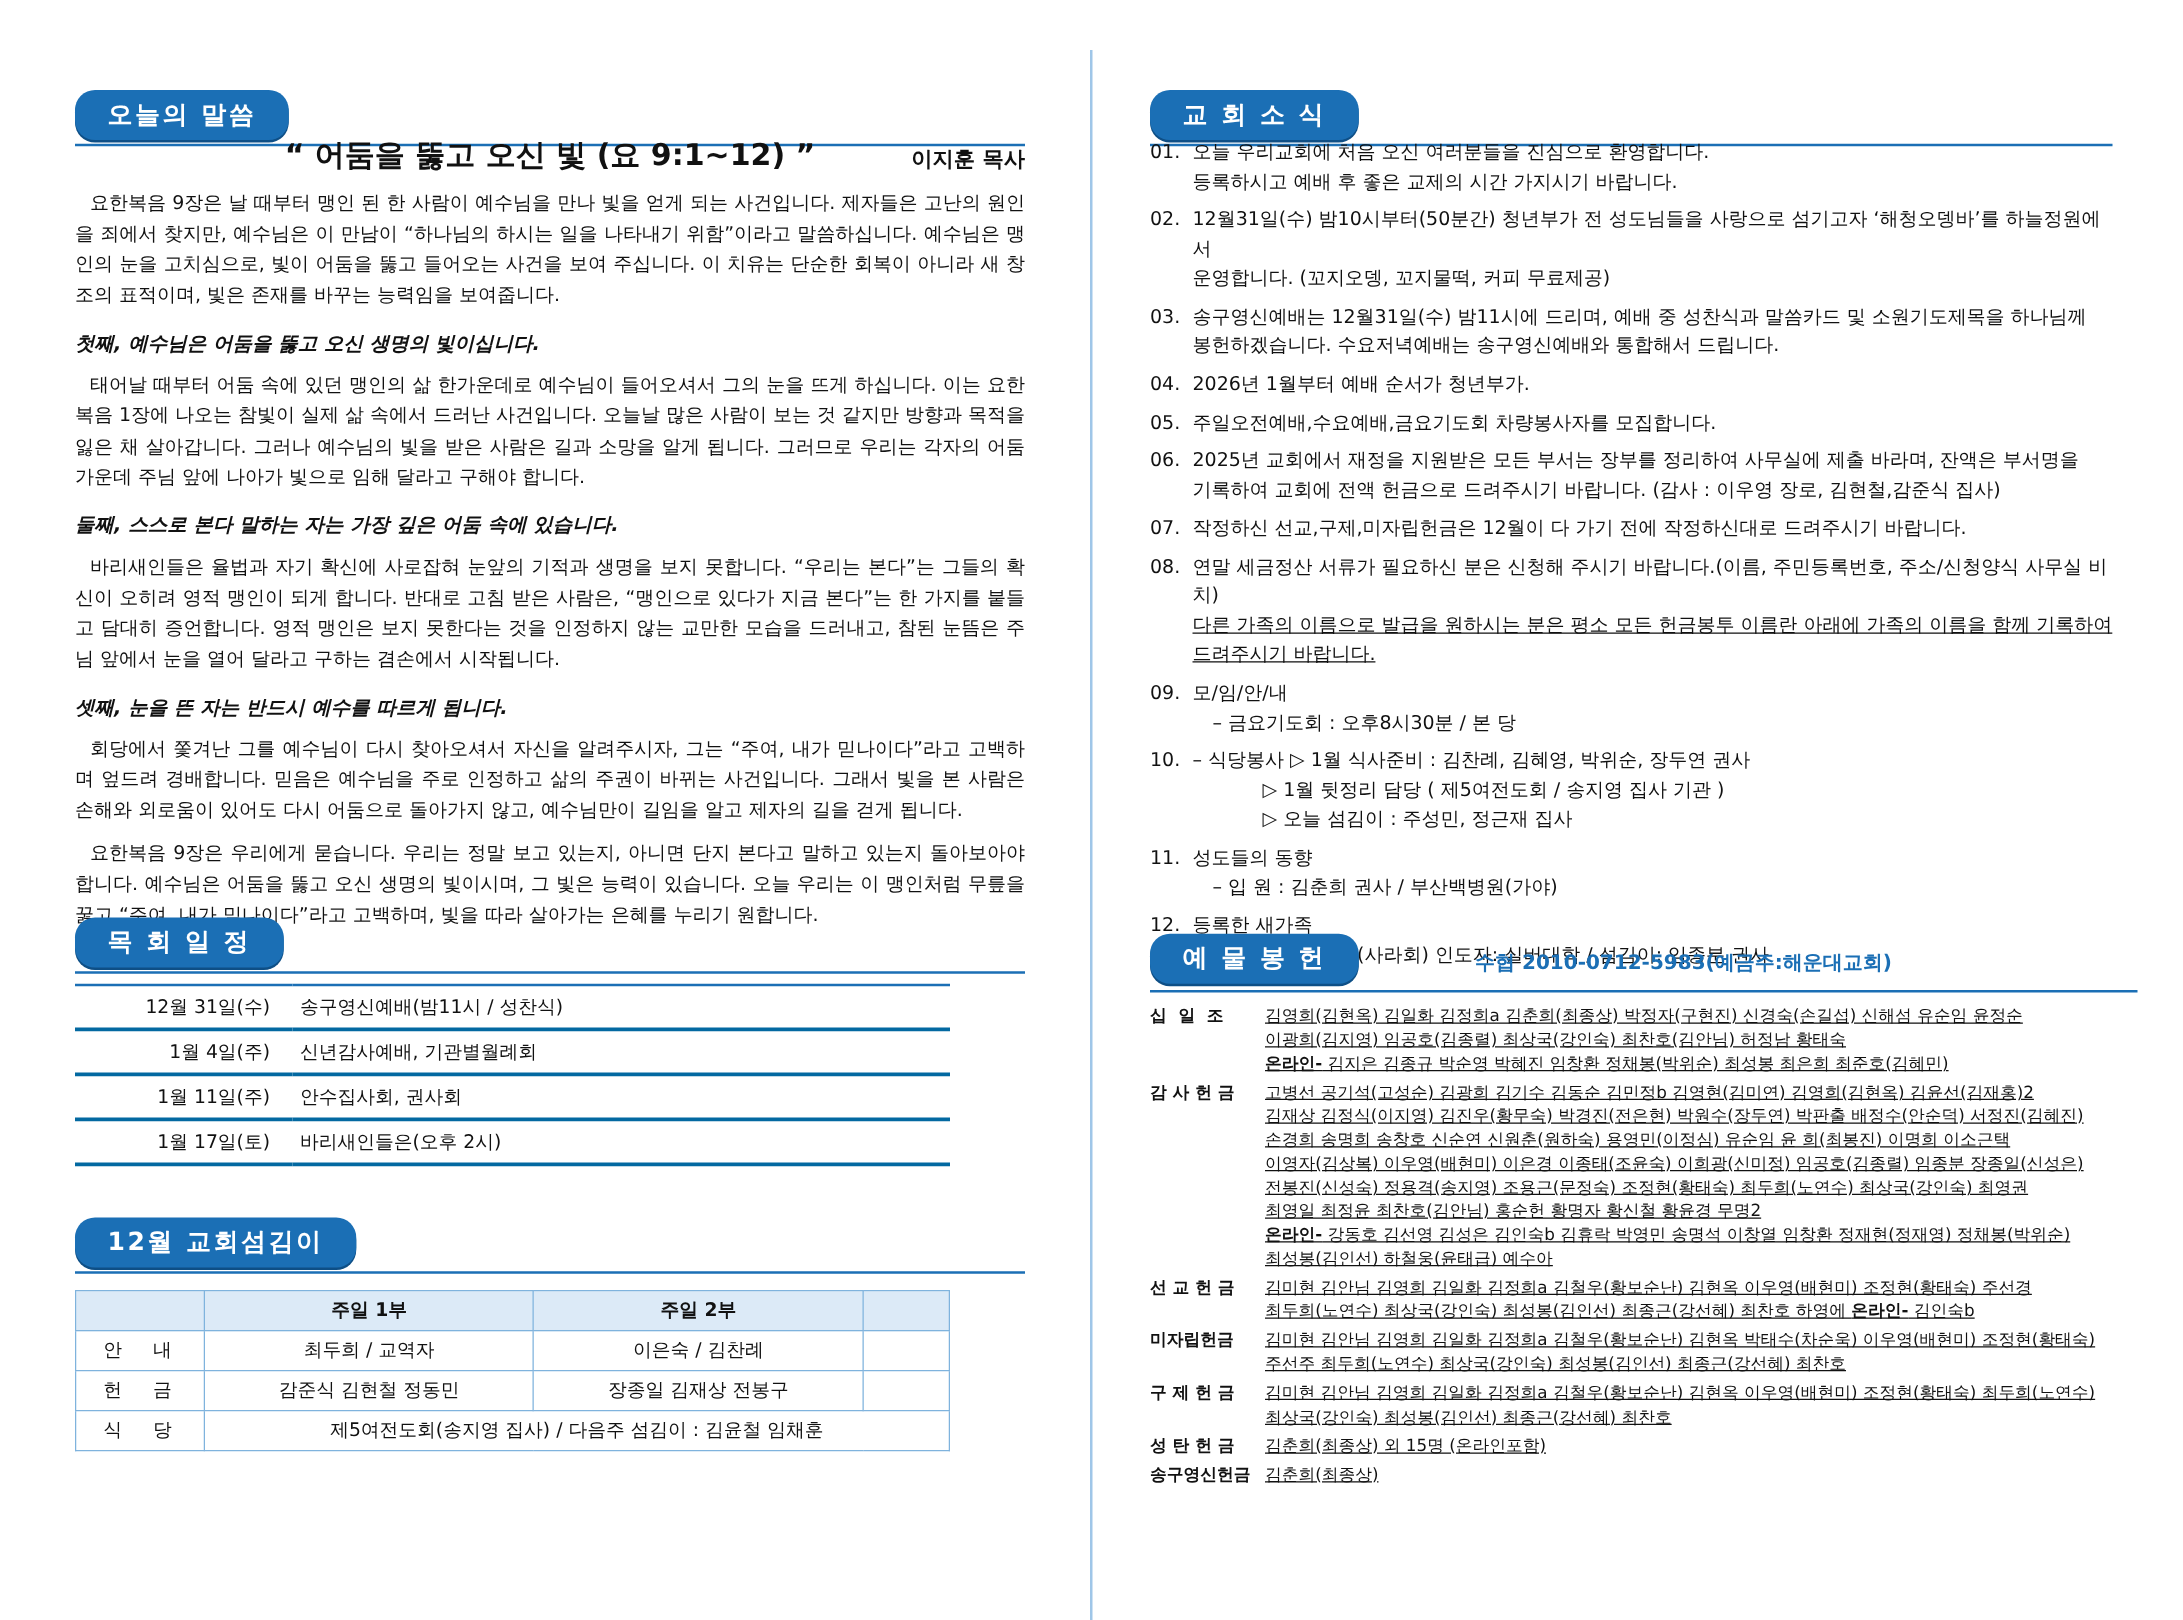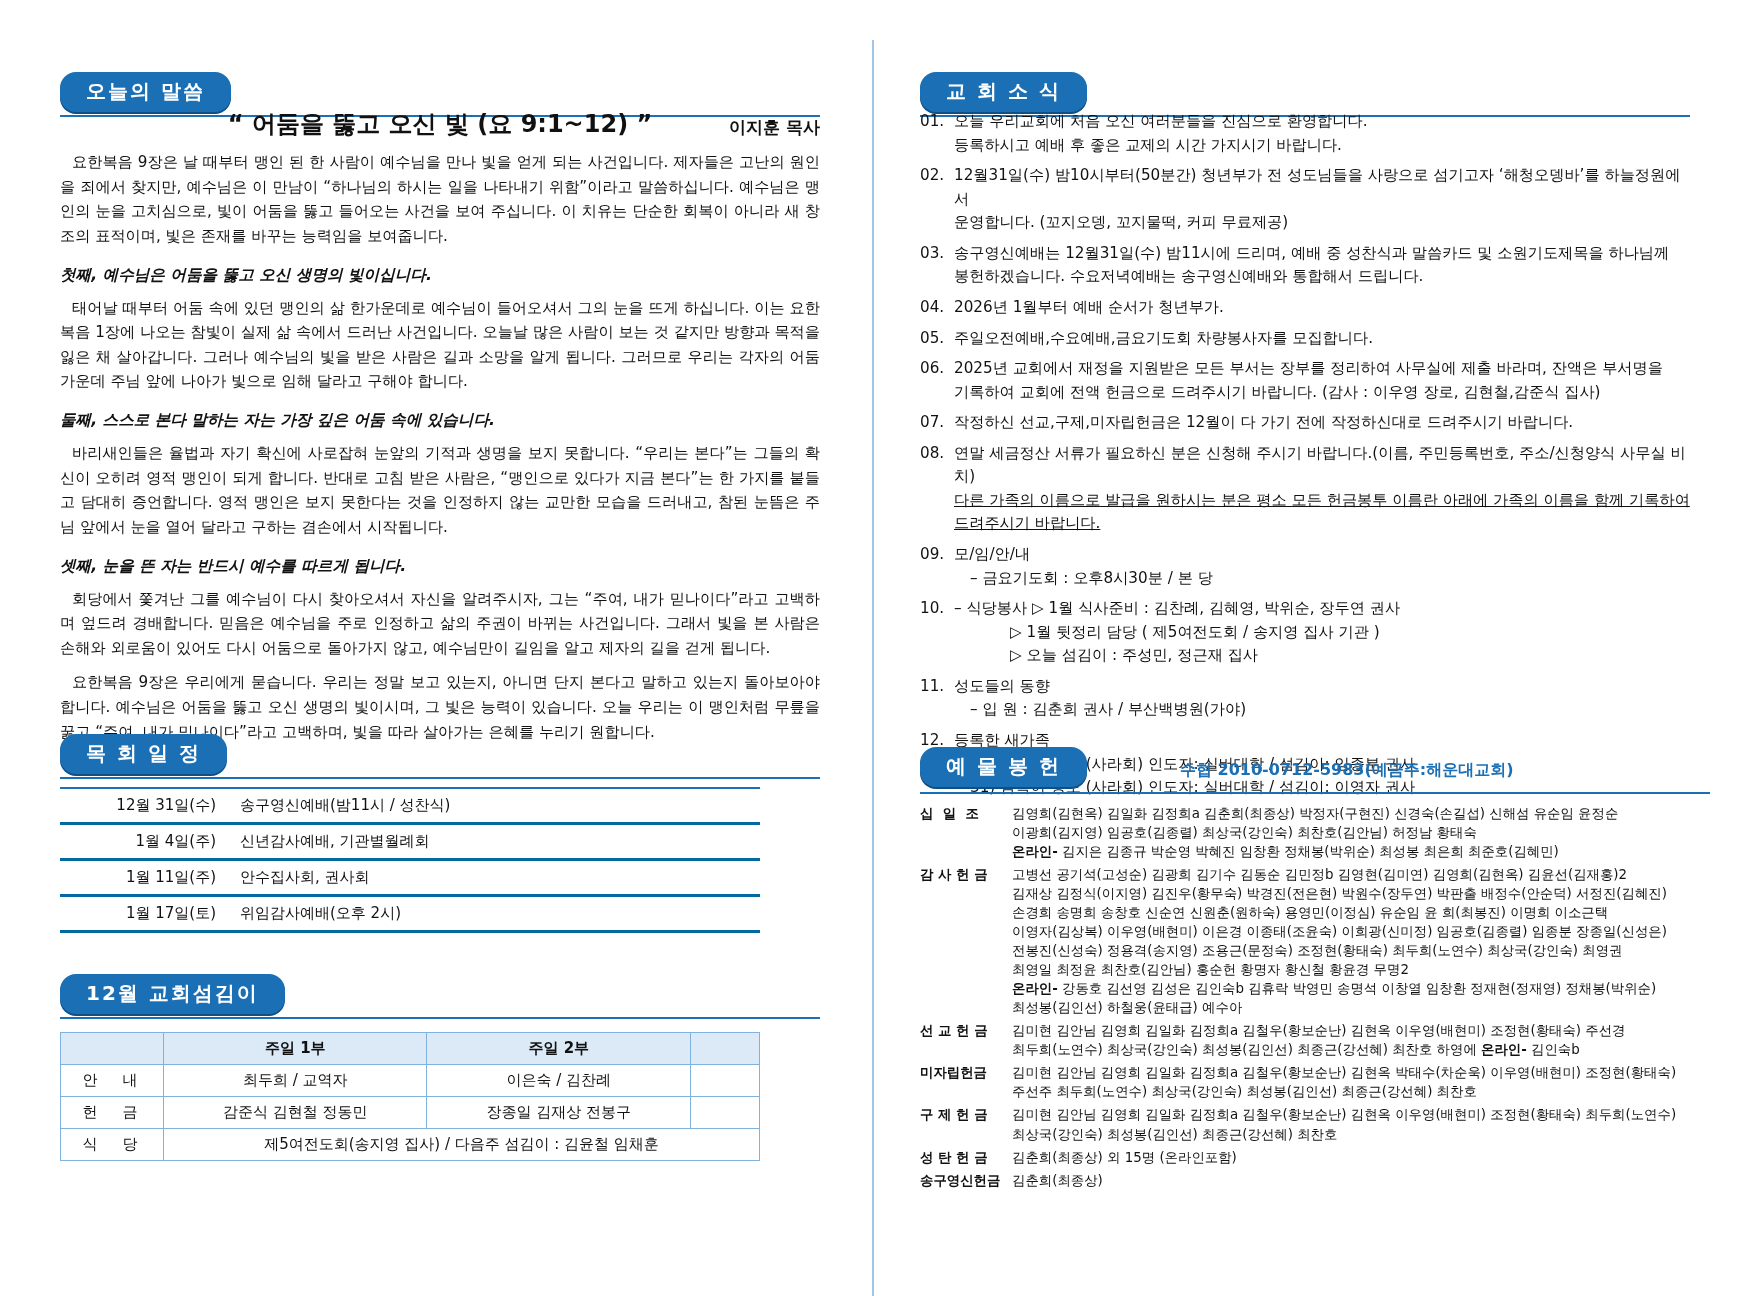--- a/index.html
+++ b/index.html
@@ -82,21 +82,21 @@
   .acct{
     position:absolute;left:1180px;top:738px;
     color:#1b6fb5;font-weight:bold;font-size:16px;
   }
   .off-body{position:absolute;left:920px;top:782px;width:790px;font-size:13.4px;line-height:1.42;}
   .off-row{display:flex;margin-bottom:4px;}
   .off-lbl{
     width:92px;flex:none;font-weight:bold;text-align:justify;
   }
   .off-lbl span{display:inline-block;width:100%;}
-  .off-val{flex:1;}
+  .off-val{flex:1;text-decoration:underline;}
   .off-val b{font-weight:bold;}
 </style>
 </head>
 <body>
 
 <div class="page">
 
   <div class="divider"></div>
 
   <div class="pill-wrap" style="left:60px;top:50px;">
@@ -136,21 +136,21 @@
     <tr>
       <td class="date">1월  4일(주)</td>
       <td>신년감사예배, 기관별월례회</td>
     </tr>
     <tr>
       <td class="date">1월 11일(주)</td>
       <td>안수집사회, 권사회</td>
     </tr>
     <tr>
       <td class="date">1월 17일(토)</td>
-      <td>위임감사예배(오후 2시)</td>
+      <td>바리새인들은(오후 2시)</td>
     </tr>
   </tbody>
     </table>
 
   <div class="pill-wrap" style="left:60px;top:952px;">
     <span class="pill">12월 교회섬김이</span>
   </div>
   <div class="hr-blue" style="left:60px;top:995px;width:760px;"></div>
 
   <table class="servers">
@@ -273,21 +273,20 @@
           <div>성도들의 동향</div>
           <div class="sub-l">– 입 원 : 김춘희 권사 / 부산백병원(가야)</div>
         </div>
       </div>
 
       <div class="news-item">
         <div class="news-no">12.</div>
         <div class="news-tx">
           <div>등록한 새가족</div>
           <div class="sub-l">30) 강창순 성도 (사라회)  인도자: 실버대학 / 섬김이: 임종분 권사</div>
-          <div class="sub-l">31) 김복이 성도 (사라회)  인도자: 실버대학 / 섬김이: 이영자 권사</div>
         </div>
       </div>
 
     </div>
   </div>
 
   <div class="off-head">
     <span class="pill">예 물 봉 헌</span>
   </div>
   <div class="acct">수협 2010-0712-5983(예금주:해운대교회)</div>

